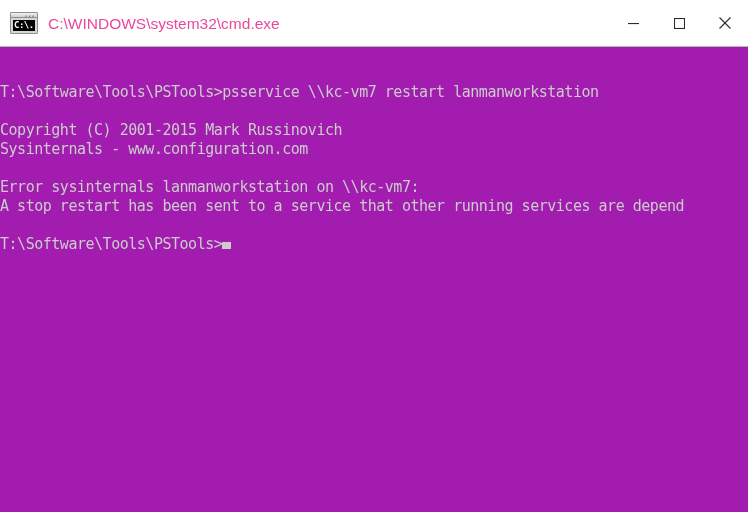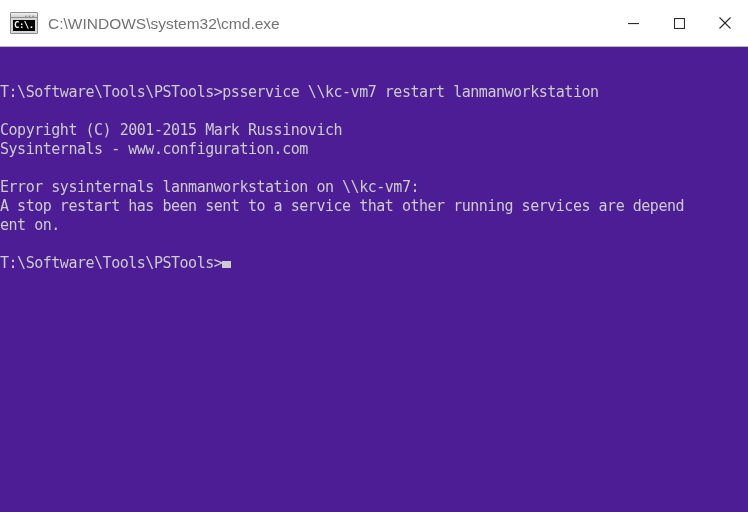--- a/index.html
+++ b/index.html
@@ -88,21 +88,21 @@
     box-sizing: border-box;
   }
 
   .title-text {
     position: absolute;
     left: 48px;
     top: 0;
     height: 54px;
     line-height: 47px;
     font-size: 15.5px;
-    color: #737373;
+    color: #ec4899;
     font-family: "Liberation Sans", sans-serif;
     white-space: nowrap;
   }
 
   .win-controls {
     position: absolute;
     right: 0;
     top: 0;
     height: 46px;
     display: flex;
@@ -120,21 +120,21 @@
   }
   .win-btn svg { display: block; }
 
   
   .console {
     position: absolute;
     left: 0;
     top: 47px;
     width: 748px;
     height: 465px;
-    background: #4c1d95;
+    background: #a21caf;
     overflow: hidden;
     padding-top: 36px;
     box-sizing: border-box;
   }
 
   .console-line {
     font-family: "DejaVu Sans Mono", monospace;
     font-size: 15px;
     line-height: 19px;
     height: 19px;
@@ -194,18 +194,17 @@
 
   <div class="console" id="console-output">
 
   <div class="console-line"><span>T:\Software\Tools\PSTools&gt;psservice \\kc-vm7 restart lanmanworkstation</span></div>
       <div class="console-line blank"><span></span></div>
       <div class="console-line"><span>Copyright (C) 2001-2015 Mark Russinovich</span></div>
       <div class="console-line"><span>Sysinternals - www.configuration.com</span></div>
       <div class="console-line blank"><span></span></div>
       <div class="console-line"><span>Error sysinternals lanmanworkstation on \\kc-vm7:</span></div>
       <div class="console-line"><span>A stop restart has been sent to a service that other running services are depend</span></div>
-      <div class="console-line"><span>ent on.</span></div>
       <div class="console-line blank"><span></span></div>
       <div class="console-line"><span>T:\Software\Tools\PSTools&gt;</span><span class="cursor-block"></span></div>
     </div>
 
 </div>
 
 </body></html>

